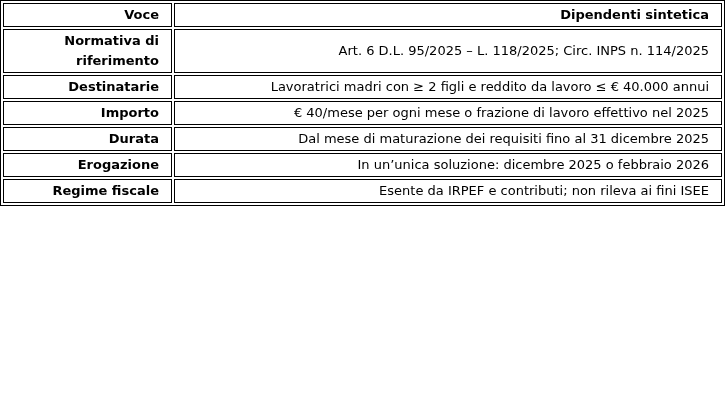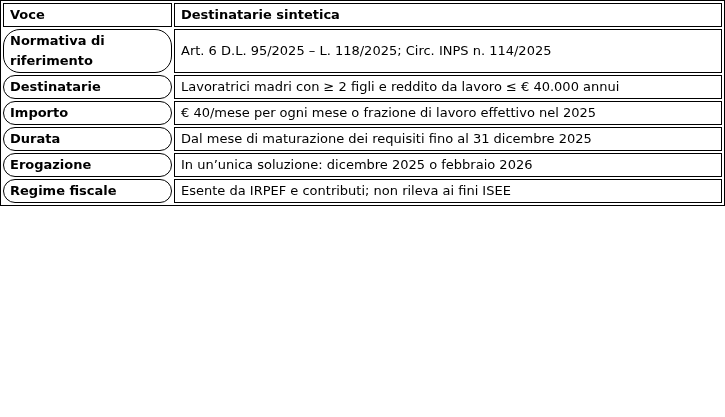--- a/index.html
+++ b/index.html
@@ -18,44 +18,44 @@
     table.info-table {
       border: 1px solid #000000;
       border-collapse: separate;
       border-spacing: 2px;
       width: 723px;
       margin: 0;
       table-layout: fixed;
     }
     table.info-table td, table.info-table th {
       border: 1px solid #000000;
-      text-align: left;
+      text-align: right;
       vertical-align: middle;
-      padding: 1px 6px;
+      padding: 1px 12px;
       line-height: 20px;
     }
     col.col-voce { width: 169px; }
     col.col-desc { width: 548px; }
     th { font-weight: bold; }
-    td.label { font-weight: bold; border-radius: 17px; }
+    td.label { font-weight: bold; }
     tr.h1 td, tr.h1 th { height: 19px; }
     tr.h2 td { height: 39px; }
   </style>
 </head>
 <body>
 
 <table class="info-table">
   <colgroup>
     <col class="col-voce">
     <col class="col-desc">
   </colgroup>
   <thead>
     <tr class="h1">
       <th>Voce</th>
-      <th>Destinatarie sintetica</th>
+      <th>Dipendenti sintetica</th>
     </tr>
   </thead>
   <tbody>
     <tr class="h2">
       <td class="label">Normativa di riferimento</td>
       <td>Art. 6 D.L. 95/2025 – L. 118/2025; Circ. INPS n. 114/2025</td>
     </tr>
     <tr class="h1">
       <td class="label">Destinatarie</td>
       <td>Lavoratrici madri con ≥ 2 figli e reddito da lavoro ≤ € 40.000 annui</td>

